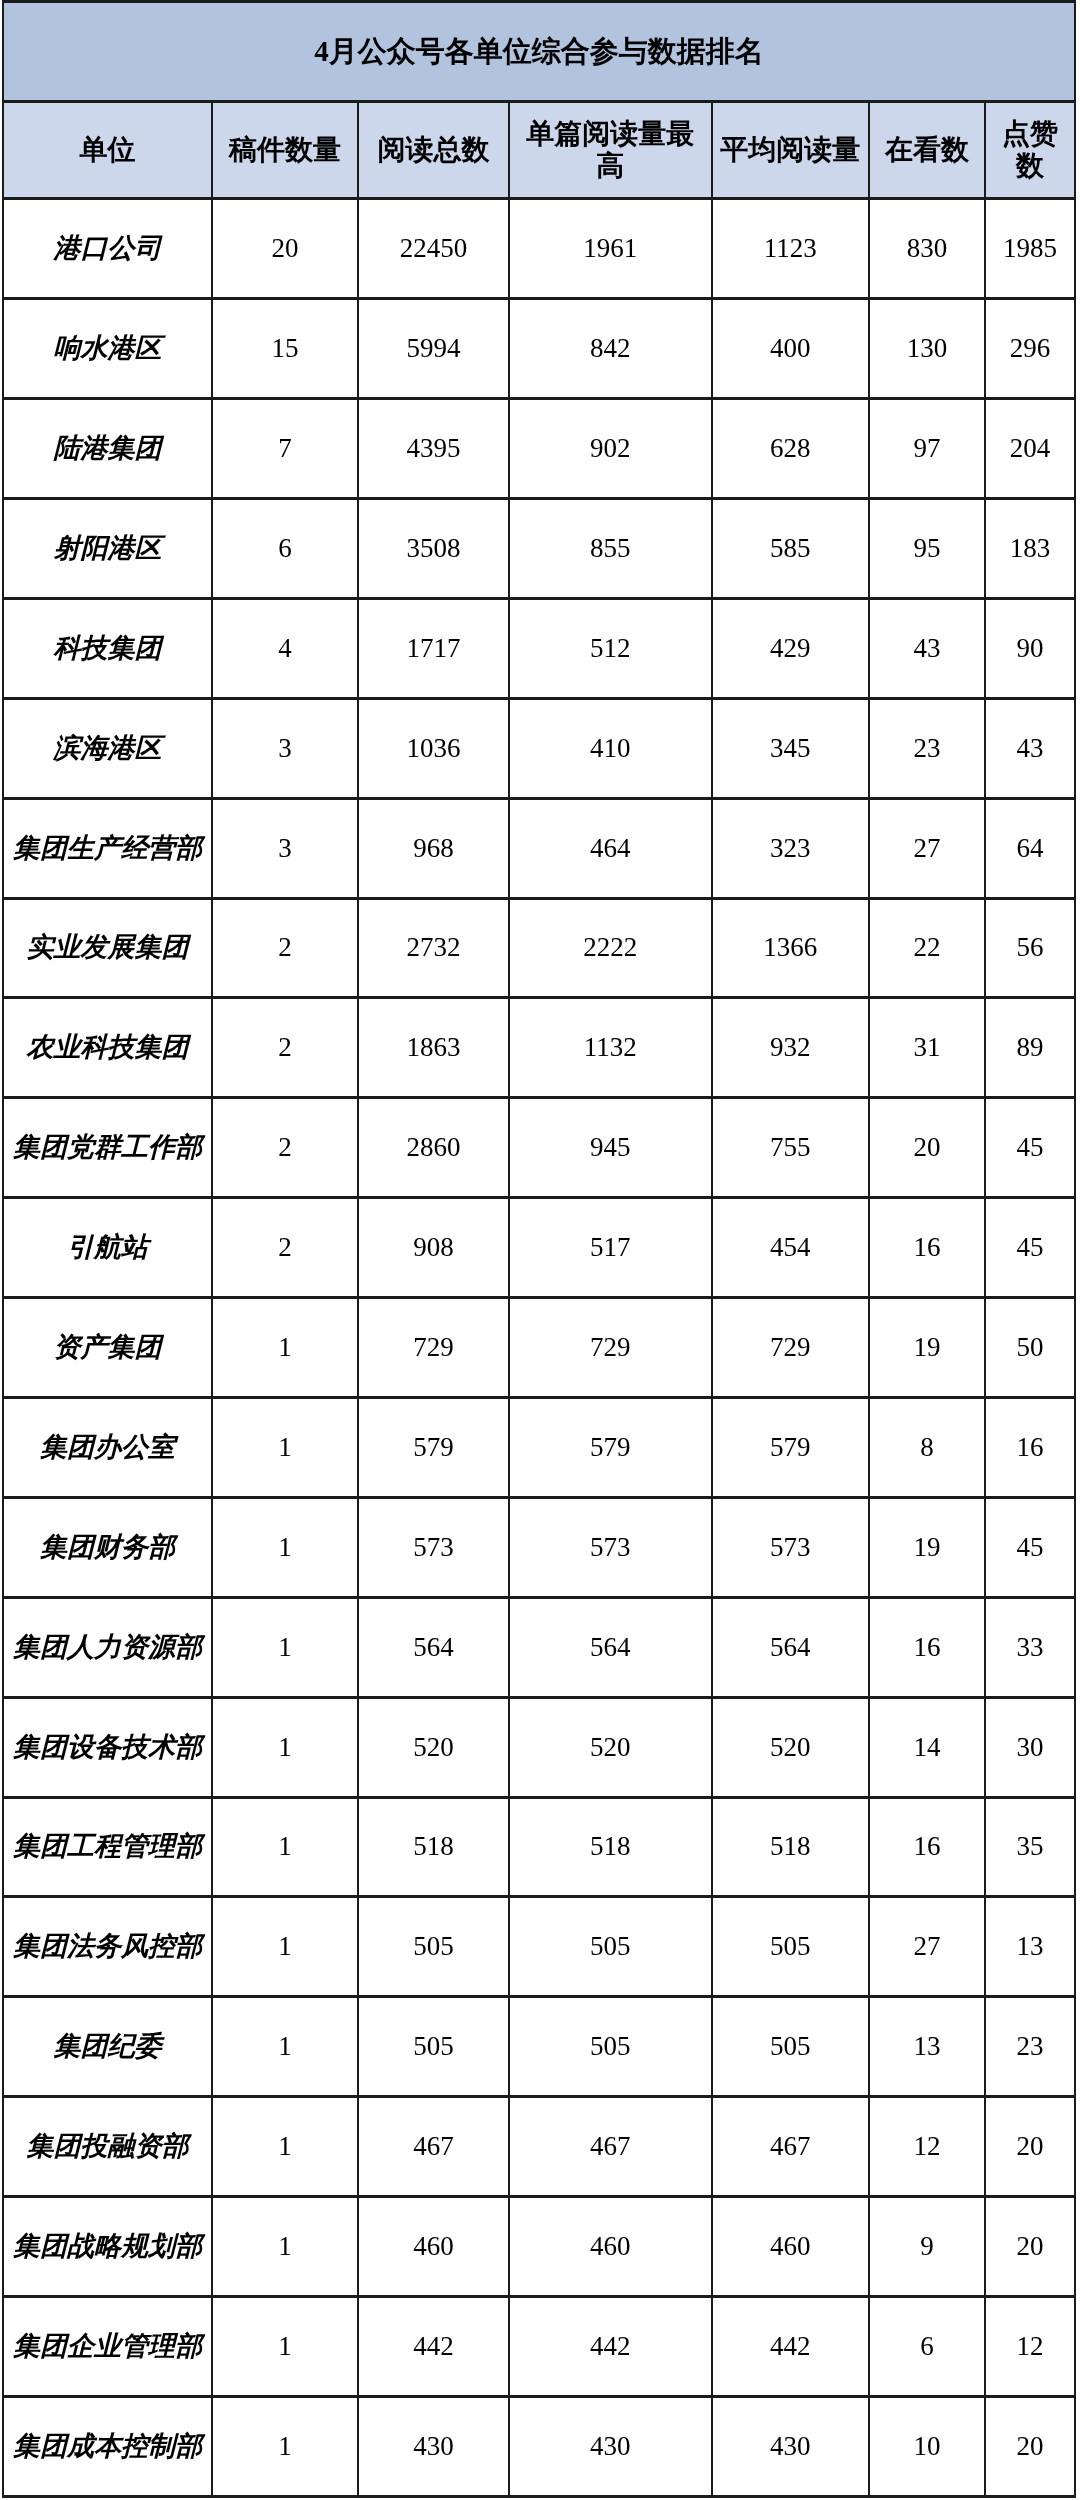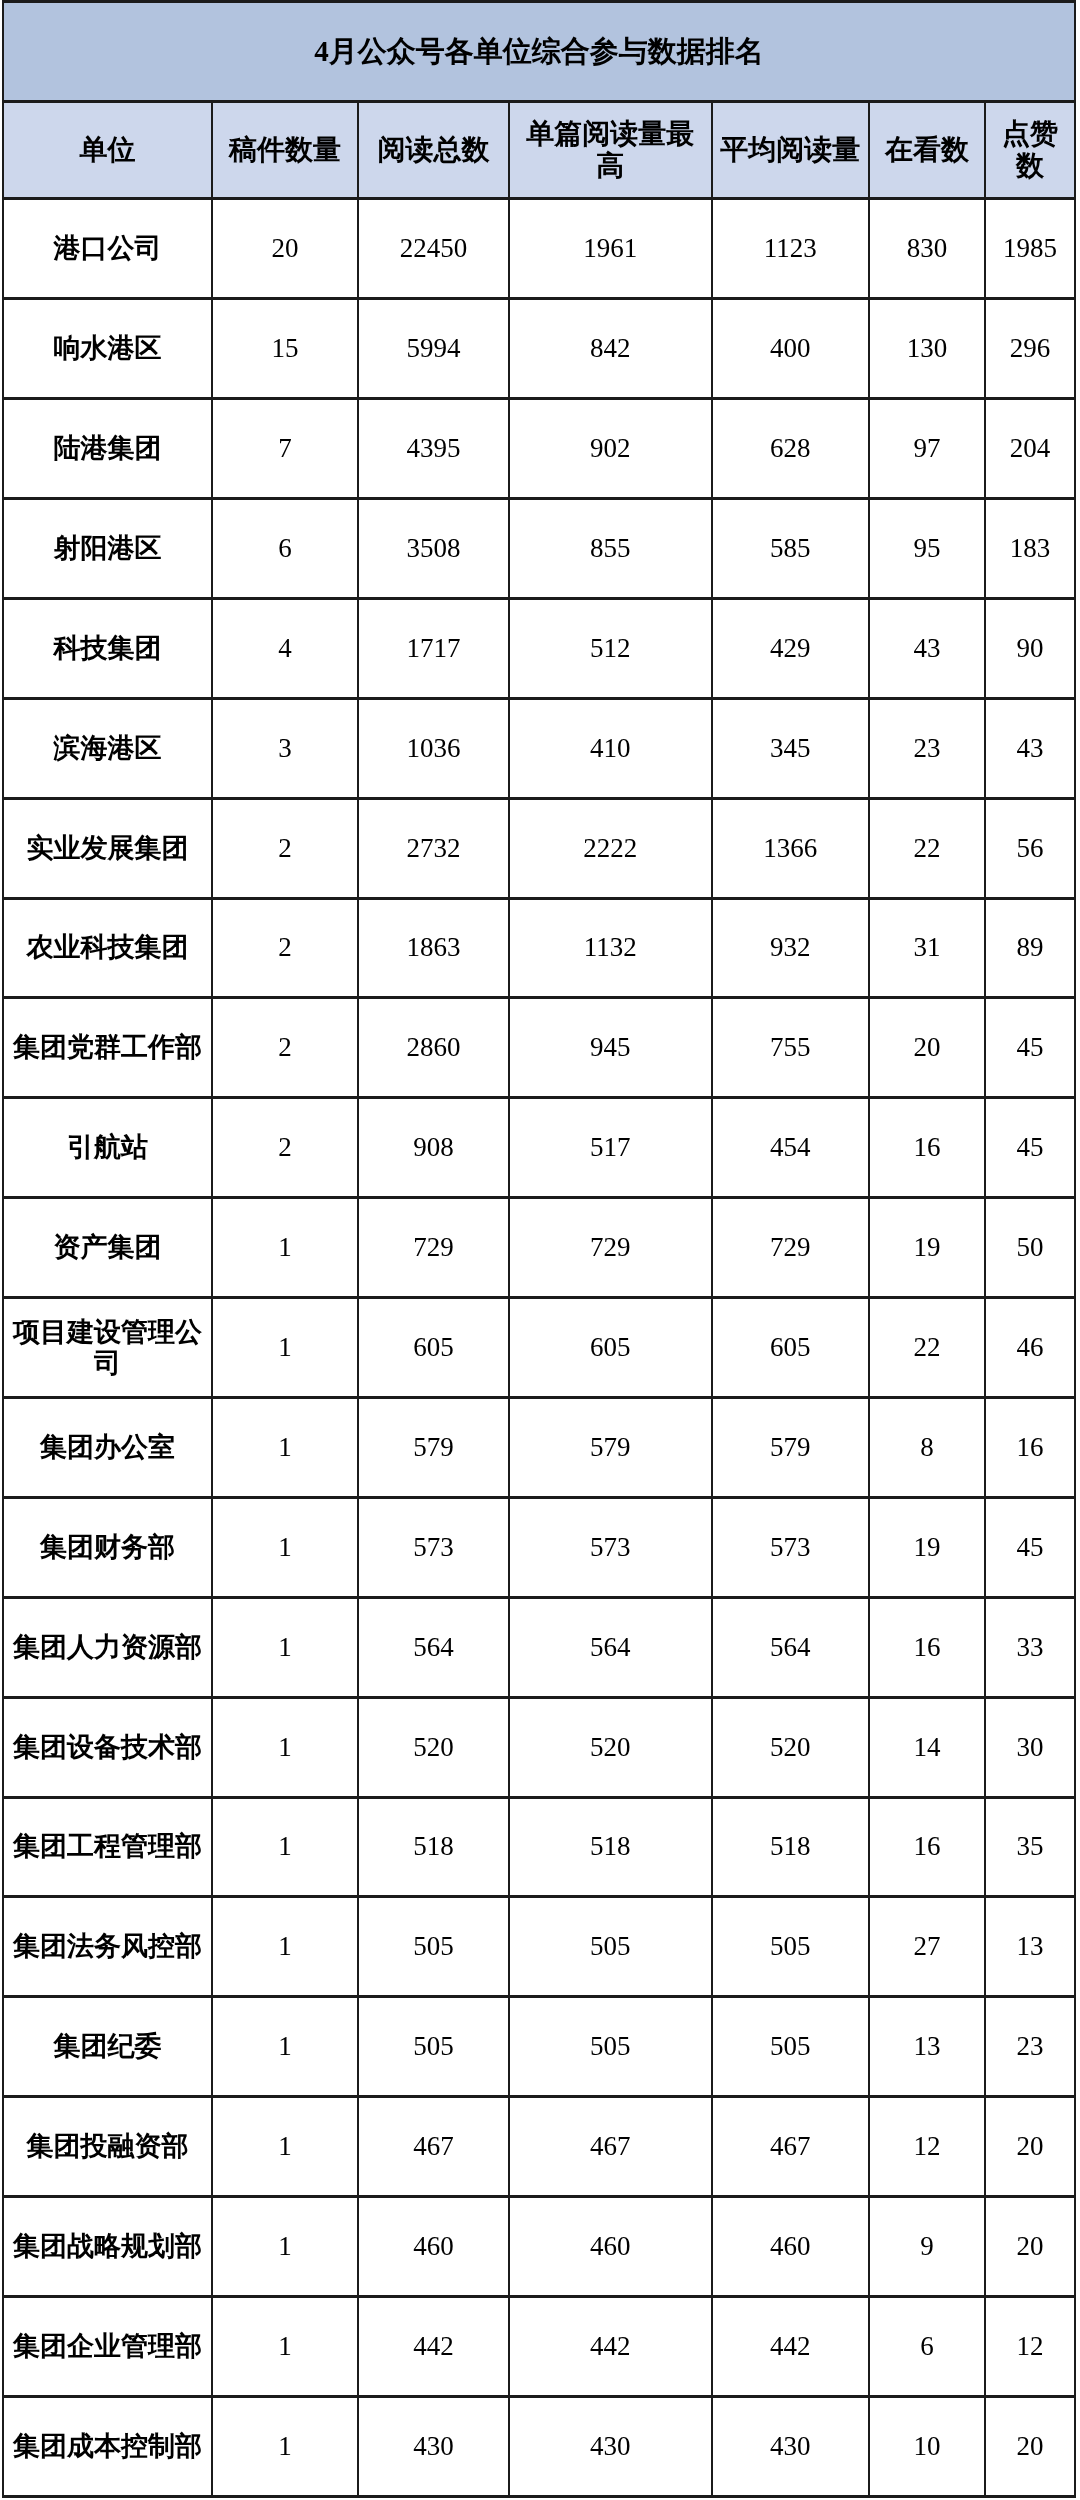--- a/index.html
+++ b/index.html
@@ -45,20 +45,21 @@
     background: #cdd7ec;
     font-size: 28px;
     font-weight: bold;
     height: 76px;
   }
   tr.data-row td {
     height: 78px;
   }
   tr.data-row td.unit-cell {
     font-weight: bold;
+    font-style: italic;
   }
 </style>
 </head>
 <body>
 
 <div class="page">
   <table class="ranking">
     <colgroup>
       <col style="width:19.5%">
       <col style="width:13.6%">
@@ -130,20 +131,29 @@
         <tr class="data-row">
           <td class="unit-cell">滨海港区</td>
           <td>3</td>
           <td>1036</td>
           <td>410</td>
           <td>345</td>
           <td>23</td>
           <td>43</td>
         </tr>
         <tr class="data-row">
+          <td class="unit-cell">集团生产经营部</td>
+          <td>3</td>
+          <td>968</td>
+          <td>464</td>
+          <td>323</td>
+          <td>27</td>
+          <td>64</td>
+        </tr>
+        <tr class="data-row">
           <td class="unit-cell">实业发展集团</td>
           <td>2</td>
           <td>2732</td>
           <td>2222</td>
           <td>1366</td>
           <td>22</td>
           <td>56</td>
         </tr>
         <tr class="data-row">
           <td class="unit-cell">农业科技集团</td>
@@ -175,29 +185,20 @@
         <tr class="data-row">
           <td class="unit-cell">资产集团</td>
           <td>1</td>
           <td>729</td>
           <td>729</td>
           <td>729</td>
           <td>19</td>
           <td>50</td>
         </tr>
         <tr class="data-row">
-          <td class="unit-cell">项目建设管理公司</td>
-          <td>1</td>
-          <td>605</td>
-          <td>605</td>
-          <td>605</td>
-          <td>22</td>
-          <td>46</td>
-        </tr>
-        <tr class="data-row">
           <td class="unit-cell">集团办公室</td>
           <td>1</td>
           <td>579</td>
           <td>579</td>
           <td>579</td>
           <td>8</td>
           <td>16</td>
         </tr>
         <tr class="data-row">
           <td class="unit-cell">集团财务部</td>

